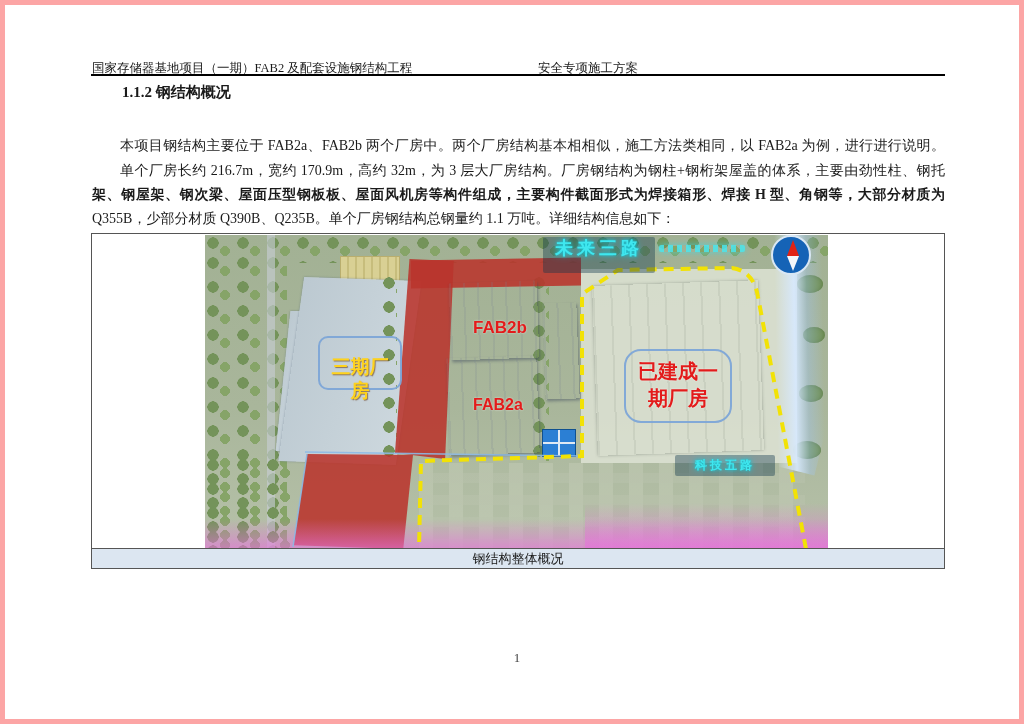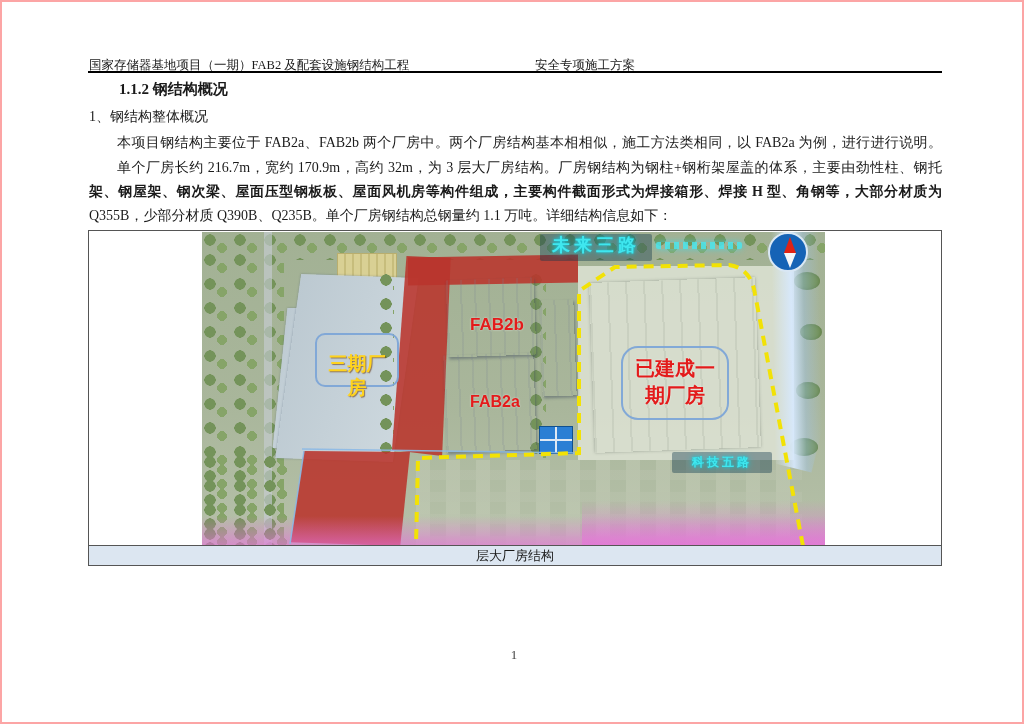--- a/index.html
+++ b/index.html
@@ -1,16 +1,16 @@
 <!DOCTYPE html>
 <html><head>
 <meta charset="utf-8">
 <style>
   html,body{margin:0;padding:0;background:#fff;}
-  .page{position:relative;width:1024px;height:724px;background:#fff;border:2px solid #fca5a5;
+  .page{position:relative;width:1024px;height:724px;background:#fff;border:5px solid #fca5a5;
         box-sizing:border-box;overflow:hidden;
         font-family:"Liberation Serif","DejaVu Serif",serif;color:#1a1a1a;}
   .abs{position:absolute;}
   
   .hdr-left{left:87px;top:55px;font-size:12.5px;}
   .hdr-right{left:533px;top:55px;font-size:12.5px;}
   .hdr-rule{left:86px;top:69px;width:854px;height:0;border-top:2px solid #000;}
   
   .heading{left:117px;top:78px;font-size:15px;font-weight:bold;}
   .bodyline{left:87px;width:853px;font-size:14px;line-height:24px;height:24px;overflow:hidden;}
@@ -73,21 +73,20 @@
 </head>
 <body>
 
 <div class="page">
 
   <div class="abs hdr-left">国家存储器基地项目（一期）FAB2 及配套设施钢结构工程</div>
   <div class="abs hdr-right">安全专项施工方案</div>
   <div class="abs hdr-rule"></div>
 
   <div class="abs heading">1.1.2 钢结构概况</div>
-  <div class="abs bodyline l-line1">1、钢结构整体概况</div>
   <div class="abs bodyline l-para1 jline indent">本项目钢结构主要位于 FAB2a、FAB2b 两个厂房中。两个厂房结构基本相相似，施工方法类相同，以 FAB2a 为例，进行进行说明。</div>
   <div class="abs bodyline l-p2a jline indent">单个厂房长约 216.7m，宽约 170.9m，高约 32m，为 3 层大厂房结构。厂房钢结构为钢柱+钢桁架屋盖的体系，主要由劲性柱、钢托</div>
   <div class="abs bodyline l-p2b jline">架、钢屋架、钢次梁、屋面压型钢板板、屋面风机房等构件组成，主要构件截面形式为焊接箱形、焊接 H 型、角钢等，大部分材质为</div>
   <div class="abs bodyline l-p2c">Q355B，少部分材质 Q390B、Q235B。单个厂房钢结构总钢量约 1.1 万吨。详细结构信息如下：</div>
 
   <div class="abs figure">
     <div class="map">
 
       <div class="abs trees" style="left:0;top:0;width:623px;height:28px;"></div>
       <div class="abs trees" style="left:0;top:20px;width:82px;height:294px;"></div>
@@ -118,21 +117,21 @@
 
       <div class="abs glow-road" style="left:540px;top:-8px;width:100px;height:240px;"></div>
       <div class="abs magenta" style="left:0;bottom:0;width:623px;height:30px;"></div>
       <div class="abs magenta" style="left:380px;bottom:0;width:243px;height:46px;"></div>
 
       <svg class="abs" style="left:0;top:0;" width="623" height="314" viewBox="0 0 623 314">
         <path d="M100,217 L376,221 M102,219 L88,312" fill="none" stroke="rgba(140,185,230,0.9)" stroke-width="1.5"></path>
         <path d="M601,314 L553,62 Q549,36 527,33 L413,35 L377,59 L377,221 L216,226 L214,314" fill="none" stroke="#f2e205" stroke-width="4" stroke-dasharray="10 7"></path>
       </svg>
 
-      <div class="abs road-label" style="left:338px;top:2px;width:112px;height:27px;font-size:18px;line-height:23px;">未来三路</div>
+      <div class="abs road-label" style="left:338px;top:2px;width:112px;height:36px;font-size:18px;line-height:23px;">未来三路</div>
       <div class="abs road-dots" style="left:454px;top:10px;width:86px;"></div>
       <div class="abs road-label" style="left:470px;top:220px;width:100px;height:21px;font-size:12px;line-height:21px;letter-spacing:3px;">科技五路</div>
 
       <div class="abs tag-box" style="left:113px;top:101px;width:80px;height:50px;">
         <div class="yellow-txt" style="font-size:19px;line-height:24px;margin-top:17px;">
           <div>三期厂</div>
           <div>房</div>
         </div>
       </div>
 
@@ -146,18 +145,18 @@
         </div>
       </div>
 
 
       <div class="abs compass" style="left:566px;top:0;">
         <div class="needle-n"></div>
         <div class="needle-s"></div>
       </div>
 
     </div>
-    <div class="figcap">层大厂房结构</div>
+    <div class="figcap">钢结构整体概况</div>
   </div>
 
   <div class="abs pagenum">1</div>
 
 </div>
 
 </body></html>

